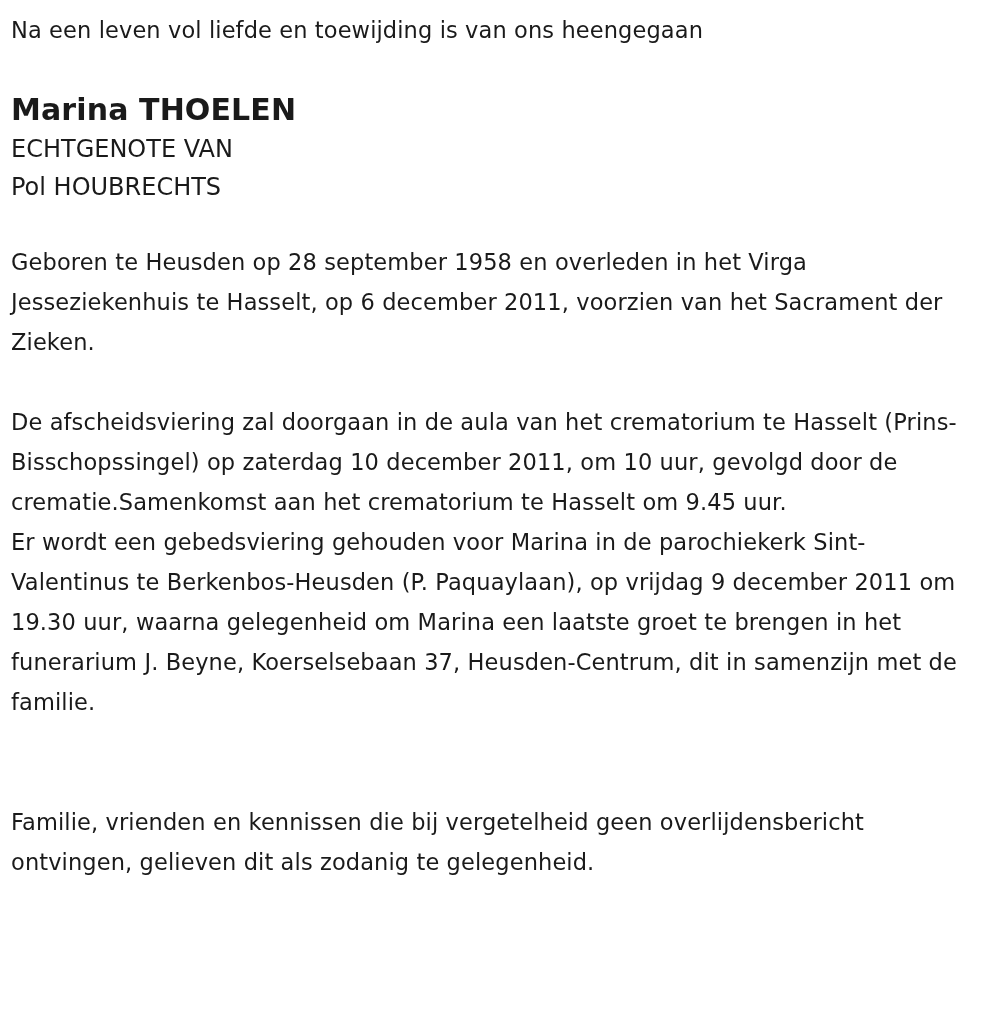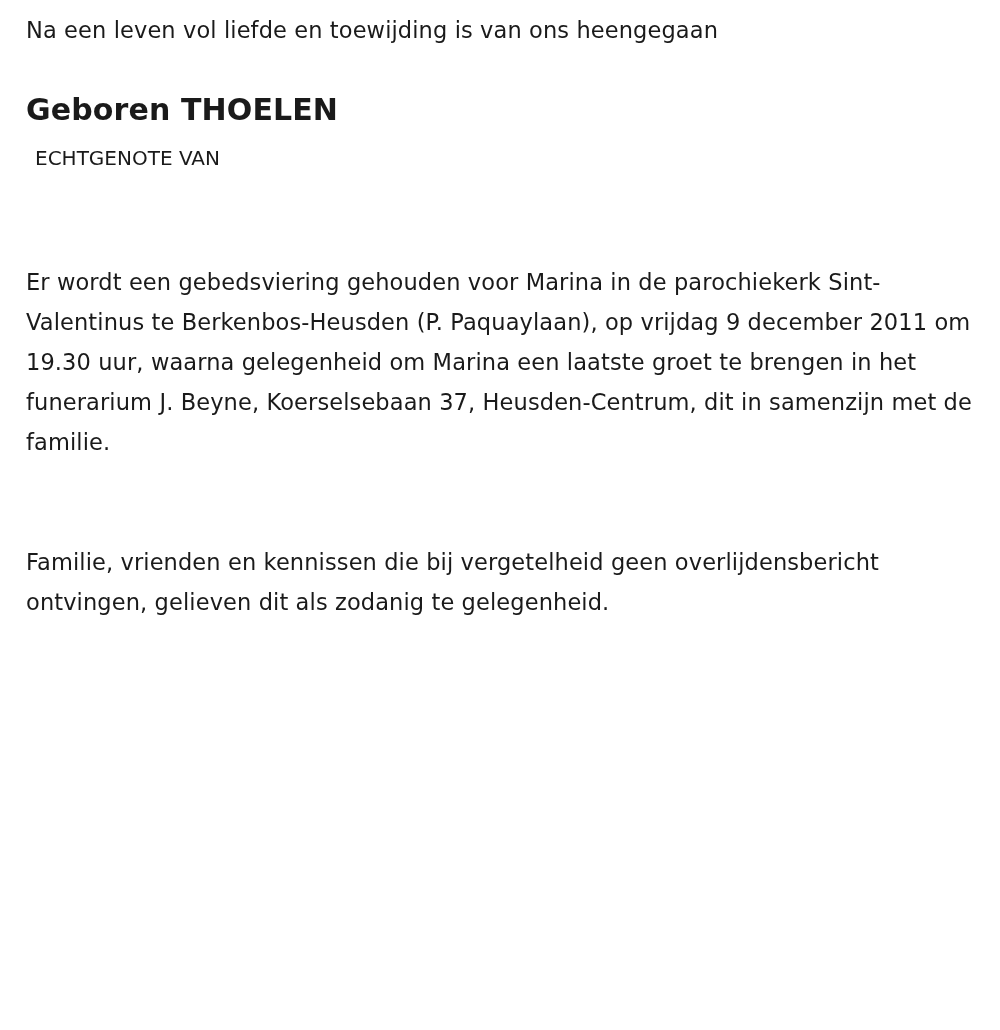--- a/index.html
+++ b/index.html
@@ -14,21 +14,21 @@
     overflow: hidden;
     font-family: "DejaVu Sans", "Liberation Sans", sans-serif;
     color: #1a1a1a;
     -webkit-font-smoothing: antialiased;
   }
 
   .notice {
     box-sizing: border-box;
     width: 1000px;
     height: 1030px;
-    padding: 10px 14px 0 26px;
+    padding: 10px 14px 0 11px;
   }
 
   .para {
     font-size: 22.5px;
     line-height: 40px;
     letter-spacing: 0.005em;
     font-weight: 400;
     margin: 0;
     max-width: 970px;
     white-space: pre-wrap;
@@ -43,24 +43,24 @@
   
   .name {
     font-size: 30px;
     line-height: 40px;
     font-weight: 700;
     letter-spacing: 0.004em;
     margin: 0;
   }
 
   .relation {
-    font-size: 20px;
+    font-size: 24px;
     line-height: 38px;
     font-weight: 400;
-    margin: 9px;
+    margin: 0;
   }
 
   .spacer-block {
     height: 40px;
   }
 
   .spacer-half {
     height: 36px;
   }
 
@@ -68,30 +68,33 @@
     margin: 0;
   }
 </style>
 </head>
 <body>
 
 <div class="notice">
 
   <p class="para intro">Na een leven vol liefde en toewijding is van ons heengegaan</p>
 
-  <h1 class="name">Geboren THOELEN</h1>
+  <h1 class="name">Marina THOELEN</h1>
 
   <p class="relation">ECHTGENOTE VAN</p>
 
+  <p class="relation">Pol HOUBRECHTS</p>
 
   <div class="spacer-half"></div>
 
+  <p class="para block">Geboren te Heusden op 28 september 1958 en overleden in het Virga Jesseziekenhuis te Hasselt, op 6 december 2011, voorzien van het Sacrament der Zieken.</p>
 
   <div class="spacer-block"></div>
 
+  <p class="para block">De afscheidsviering zal doorgaan in de aula van het crematorium te Hasselt (Prins-Bisschopssingel) op zaterdag 10 december 2011, om 10 uur, gevolgd door de crematie.Samenkomst aan het crematorium te Hasselt om 9.45 uur.</p>
 
   <p class="para block">Er wordt een gebedsviering gehouden voor Marina in de parochiekerk Sint-Valentinus te Berkenbos-Heusden (P. Paquaylaan), op vrijdag 9 december 2011 om 19.30 uur, waarna gelegenheid om Marina een laatste groet te brengen in het funerarium J. Beyne, Koerselsebaan 37, Heusden-Centrum, dit in samenzijn met de familie.</p>
 
   <div class="spacer-block"></div>
 
 
   <div class="spacer-block"></div>
 
   <p class="para block">Familie, vrienden en kennissen die bij vergetelheid geen overlijdensbericht ontvingen, gelieven dit als zodanig te gelegenheid.</p>
 

